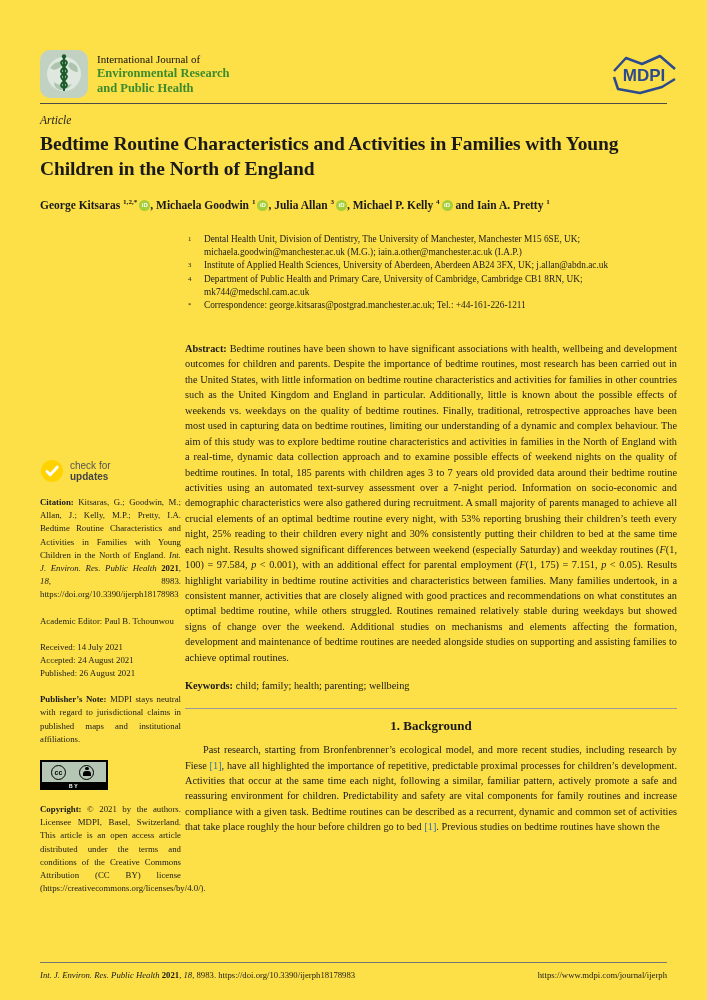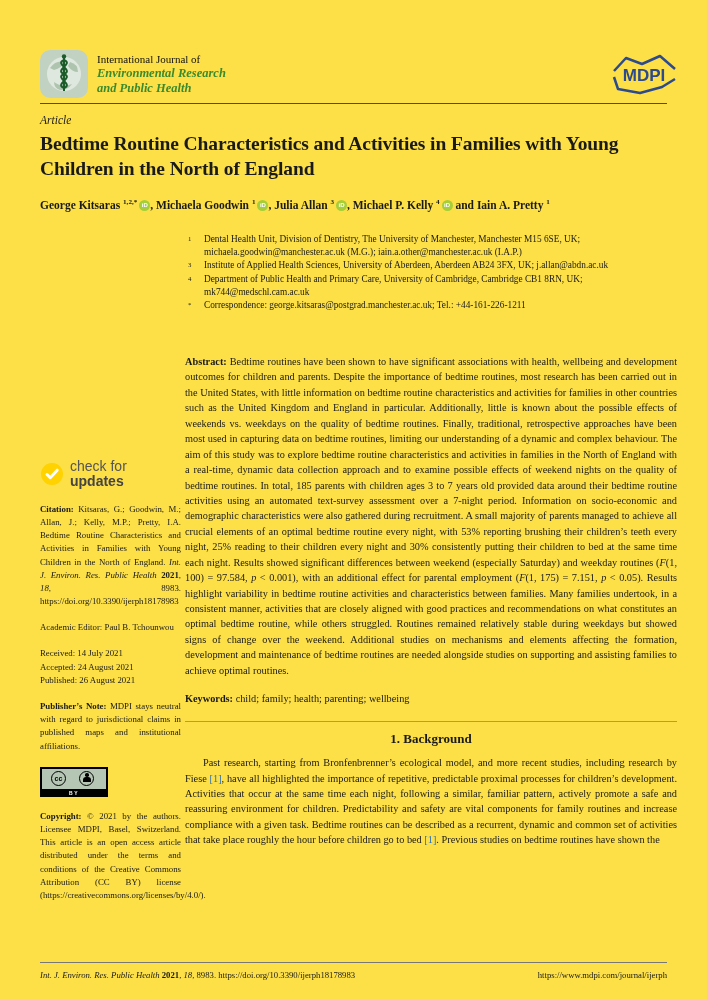--- a/index.html
+++ b/index.html
@@ -2,48 +2,48 @@
 <html><head>
 <meta charset="utf-8">
 <style>
   html,body{margin:0;padding:0;background:#fff;}
   .page{position:relative;width:707px;height:1000px;background:#fde047;overflow:hidden;
         font-family:"Liberation Serif","DejaVu Serif",serif;color:#1a1a1a;}
   
   .journal-logo{position:absolute;left:40px;top:50px;width:48px;height:48px;}
   .journal-title{position:absolute;left:97px;top:53px;line-height:1.2;}
   .jt-top{font-size:11px;color:#111;}
-  .jt-green{font-size:12.5px;font-weight:bold;font-style:italic;color:#3c8a2e;line-height:1.15;}
+  .jt-green{font-size:12.5px;font-weight:bold;color:#3c8a2e;line-height:1.15;}
   .mdpi-logo{position:absolute;right:28px;top:52px;width:70px;height:44px;}
   .header-rule{position:absolute;left:40px;right:40px;top:103px;border-top:1.5px solid #4a4a4a;}
   
   .article-type{position:absolute;left:40px;top:114px;font-style:italic;font-size:11.5px;}
   .page-title{position:absolute;left:40px;top:132px;width:632px;font-size:19.5px;font-weight:bold;line-height:1.27;letter-spacing:-0.1px;}
   .authors{position:absolute;left:40px;top:199px;width:660px;font-size:11.5px;font-weight:bold;white-space:nowrap;}
   .sup{font-size:62%;vertical-align:super;line-height:0;}
   .orcid{display:inline-block;width:11px;height:11px;border-radius:50%;background:#a6ce39;color:#fff;
          font:bold 6px/11px "Liberation Sans",sans-serif;text-align:center;vertical-align:2px;margin-left:2px;}
   
   .affiliations{position:absolute;left:188px;top:233px;width:489px;font-size:9.3px;line-height:1.42;}
   .aff-row{display:flex;}
   .aff-sup{width:16px;flex:none;font-size:6.8px;padding-top:1px;}
   .aff-text{flex:1;text-align:left;}
   
-  .main-col{position:absolute;left:185px;top:354px;width:492px;font-size:10.3px;line-height:1.5;text-align:justify;}
+  .main-col{position:absolute;left:185px;top:341px;width:492px;font-size:10.3px;line-height:1.5;text-align:justify;}
   .b{font-weight:bold;}
   .i{font-style:italic;}
   .ref{color:#2d71b8;}
   .keywords{margin-top:13px;}
   .kw-rule{border-top:1px solid #999;margin-top:14px;}
   .section-heading{font-weight:bold;font-size:13px;margin-top:7px;text-align:center;}
   .body-para{margin-top:7px;text-indent:18px;}
   
   .sidebar{position:absolute;left:40px;top:459px;width:141px;font-size:8.8px;line-height:1.5;text-align:justify;}
   .updates-badge{display:flex;align-items:center;gap:6px;cursor:pointer;text-align:left;}
-  .updates-text{font-family:"Liberation Sans","DejaVu Sans",sans-serif;font-size:14px;line-height:1.1;color:#555;}
+  .updates-text{font-family:"Liberation Sans","DejaVu Sans",sans-serif;font-size:10px;line-height:1.1;color:#555;}
   .updates-text .u2{font-weight:bold;color:#444;}
   .side-block{margin-top:13px;}
   .cc-badge{position:relative;width:64px;height:26px;background:#b5c6b5;border:2px solid #000;margin-top:14px;}
   .cc-circle{position:absolute;top:2.5px;width:13px;height:13px;border:1.5px solid #000;border-radius:50%;
              font:bold 7px/13px "Liberation Sans",sans-serif;text-align:center;color:#000;}
   .cc-c1{left:9px;}
   .cc-c2{left:37px;}
   .person{position:absolute;top:2.5px;left:37px;width:13px;height:13px;}
   .person::before{content:"";position:absolute;top:2px;left:6px;width:3.5px;height:3.5px;border-radius:50%;background:#000;}
   .person::after{content:"";position:absolute;top:6px;left:3.5px;width:8px;height:5px;background:#000;border-radius:3px 3px 0 0;}

